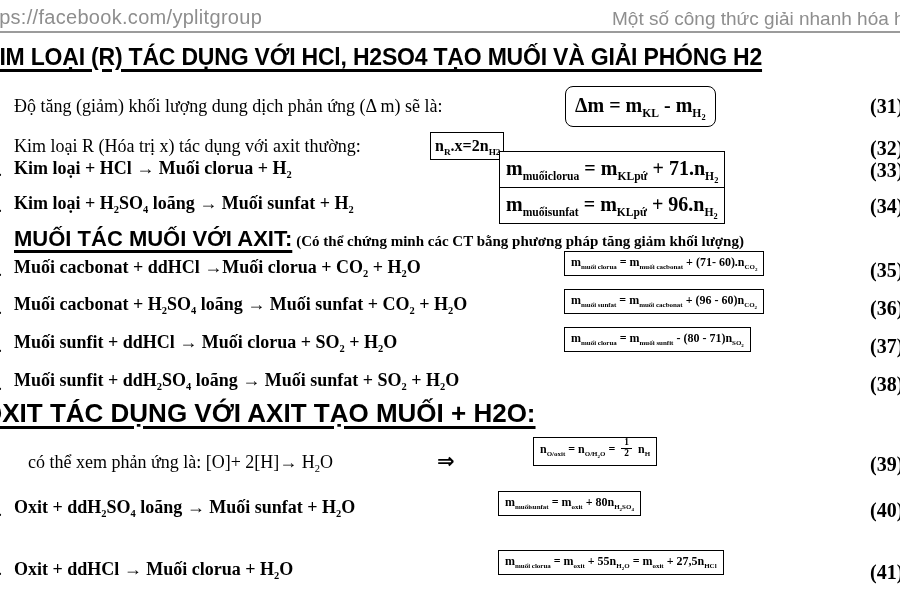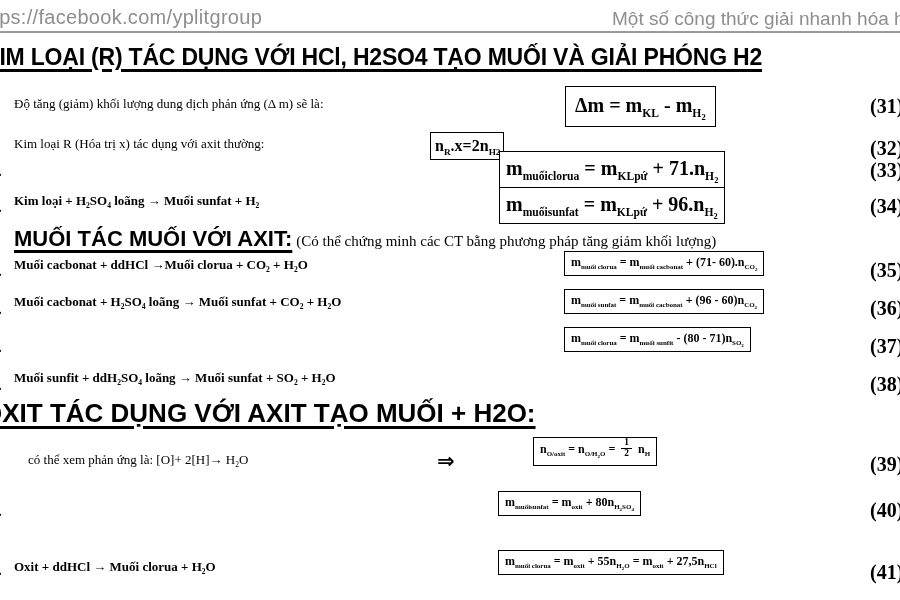--- a/index.html
+++ b/index.html
@@ -20,31 +20,31 @@
   }
   .hdr-rule{position:absolute;top:31px;left:0;width:900px;height:0;border-top:2px solid #9b9b9b;}
   .heading{
     position:absolute;white-space:nowrap;font-weight:700;
     font-family:"Liberation Sans","DejaVu Sans",sans-serif;
     text-decoration:underline;text-decoration-thickness:2.5px;text-underline-offset:4px;
   }
   .h1{top:44px;left:-17px;font-size:23px;letter-spacing:-.2px;}
   .h2wrap{position:absolute;top:226px;left:14px;white-space:nowrap;}
   .h2{position:static;font-size:22px;}
-  .h2note{font-size:15px;font-weight:400;font-family:"Liberation Serif","DejaVu Serif",serif;margin-left:4px;}
+  .h2note{font-size:15px;font-weight:700;font-family:"Liberation Serif","DejaVu Serif",serif;margin-left:4px;}
   .h3{top:398px;left:-18px;font-size:26px;}
   .row{position:absolute;left:0;width:900px;height:44px;}
-  .label{position:absolute;top:6px;left:14px;font-size:13px;white-space:nowrap;}
+  .label{position:absolute;top:6px;left:14px;font-size:18px;white-space:nowrap;}
   .label.bold{font-weight:700;}
   .fbox{
     position:absolute;top:0;border:1.6px solid #000;
     padding:2px 6px 4px 6px;font-weight:700;font-size:12px;
     white-space:nowrap;line-height:1.45;background:#fff;
   }
-  .fbox.big{font-size:20px;padding:4px 9px 6px 9px;}
+  .fbox.big{font-size:20px;padding:4px 9px 6px 9px;border-radius:8px;}
   .fbox.md{font-size:20px;}
   .fbox.small{font-size:16px;padding:1px 3px 2px 4px;text-align:center;}
   .eqnum{position:absolute;top:8px;left:870px;font-size:20px;font-weight:700;white-space:nowrap;}
   .marker{position:absolute;top:12px;left:-2px;font-size:15px;font-weight:700;}
   .sub{font-size:58%;position:relative;top:.42em;letter-spacing:0;}
   .sub .subsub{font-size:72%;position:relative;top:.38em;}
   .frac{display:inline-block;vertical-align:middle;text-align:center;line-height:1.05;font-size:78%;margin:0 3px;position:relative;top:-2px;}
   .frac .num{display:block;padding:0 3px;}
   .frac .den{display:block;border-top:1.6px solid #000;padding:0 3px;}
   .dbl-arrow{position:absolute;top:12px;left:437px;font-size:21px;font-weight:700;font-family:"DejaVu Sans","Liberation Sans",sans-serif;}
@@ -65,20 +65,21 @@
 </div>
 
 <div class="row" style="top:132px">
   <span class="label" style="top:4px">Kim loại R (Hóa trị x) tác dụng với axit thường:</span>
   <span class="fbox small" style="left:430px">n<span class="sub">R</span>.x=2n<span class="sub">H2</span></span>
   <span class="eqnum" style="top:5px">(32)</span>
 </div>
 
 <div class="row" style="top:151px">
   <span class="marker">.</span>
+  <span class="label bold" style="top:7px">Kim loại + HCl → Muối clorua + H<span class="sub">2</span></span>
   <span class="fbox md" style="left:499px">m<span class="sub">muốiclorua</span> = m<span class="sub">KLpứ</span> + 71.n<span class="sub">H<span class="subsub">2</span></span></span>
   <span class="eqnum">(33)</span>
 </div>
 
 <div class="row" style="top:187px">
   <span class="marker">.</span>
   <span class="label bold">Kim loại + H<span class="sub">2</span>SO<span class="sub">4</span> loãng → Muối sunfat + H<span class="sub">2</span></span>
   <span class="fbox md" style="left:499px">m<span class="sub">muốisunfat</span> = m<span class="sub">KLpứ</span> + 96.n<span class="sub">H<span class="subsub">2</span></span></span>
   <span class="eqnum">(34)</span>
 </div>
@@ -96,20 +97,21 @@
 
 <div class="row" style="top:289px">
   <span class="marker">.</span>
   <span class="label bold" style="top:5px">Muối cacbonat + H<span class="sub">2</span>SO<span class="sub">4</span> loãng → Muối sunfat + CO<span class="sub">2</span> + H<span class="sub">2</span>O</span>
   <span class="fbox" style="left:564px">m<span class="sub">muối sunfat</span> = m<span class="sub">muối cacbonat</span> + (96 - 60)n<span class="sub">CO<span class="subsub">2</span></span></span>
   <span class="eqnum">(36)</span>
 </div>
 
 <div class="row" style="top:327px">
   <span class="marker">.</span>
+  <span class="label bold" style="top:5px">Muối sunfit + ddHCl → Muối clorua + SO<span class="sub">2</span> + H<span class="sub">2</span>O</span>
   <span class="fbox" style="left:564px">m<span class="sub">muối clorua</span> = m<span class="sub">muối sunfit</span> - (80 - 71)n<span class="sub">SO<span class="subsub">2</span></span></span>
   <span class="eqnum">(37)</span>
 </div>
 
 <div class="row" style="top:365px">
   <span class="marker">.</span>
   <span class="label bold" style="top:5px">Muối sunfit + ddH<span class="sub">2</span>SO<span class="sub">4</span> loãng → Muối sunfat + SO<span class="sub">2</span> + H<span class="sub">2</span>O</span>
   <span class="eqnum">(38)</span>
 </div>
 
@@ -117,20 +119,21 @@
 
 <div class="row" style="top:437px;height:56px">
   <span class="label" style="top:15px;left:28px">có thể xem phản ứng là: [O]+ 2[H]→ H<span class="sub">2</span>O</span>
   <span class="dbl-arrow">⇒</span>
   <span class="fbox" style="left:533px">n<span class="sub">O/oxit</span> = n<span class="sub">O/H<span class="subsub">2</span></span><span class="sub">O</span> = <span class="frac"><span class="num">1</span><span class="den">2</span></span> n<span class="sub">H</span></span>
   <span class="eqnum" style="top:16px">(39)</span>
 </div>
 
 <div class="row" style="top:491px">
   <span class="marker">.</span>
+  <span class="label bold">Oxit + ddH<span class="sub">2</span>SO<span class="sub">4</span> loãng → Muối sunfat + H<span class="sub">2</span>O</span>
   <span class="fbox" style="left:498px">m<span class="sub">muốisunfat</span> = m<span class="sub">oxit</span> + 80n<span class="sub">H<span class="subsub">2</span></span><span class="sub">SO<span class="subsub">4</span></span></span>
   <span class="eqnum">(40)</span>
 </div>
 
 <div class="row" style="top:550px">
   <span class="marker">.</span>
   <span class="label bold" style="top:9px">Oxit + ddHCl → Muối clorua + H<span class="sub">2</span>O</span>
   <span class="fbox" style="left:498px">m<span class="sub">muối clorua</span> = m<span class="sub">oxit</span> + 55n<span class="sub">H<span class="subsub">2</span></span><span class="sub">O</span> = m<span class="sub">oxit</span> + 27,5n<span class="sub">HCl</span></span>
   <span class="eqnum" style="top:11px">(41)</span>
 </div>

